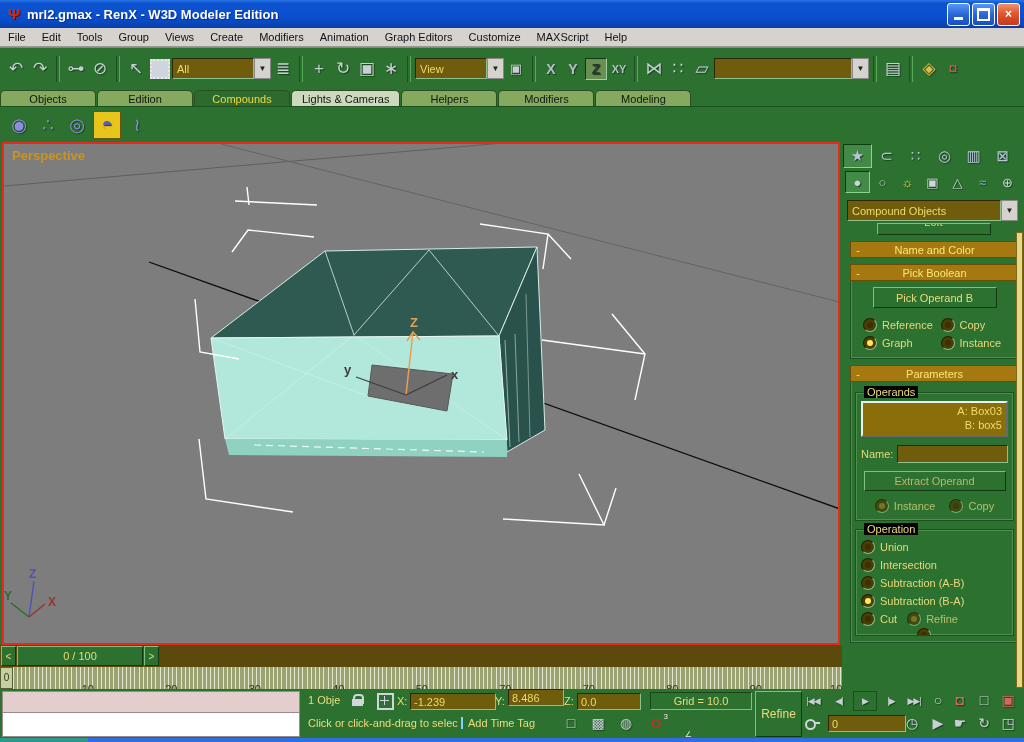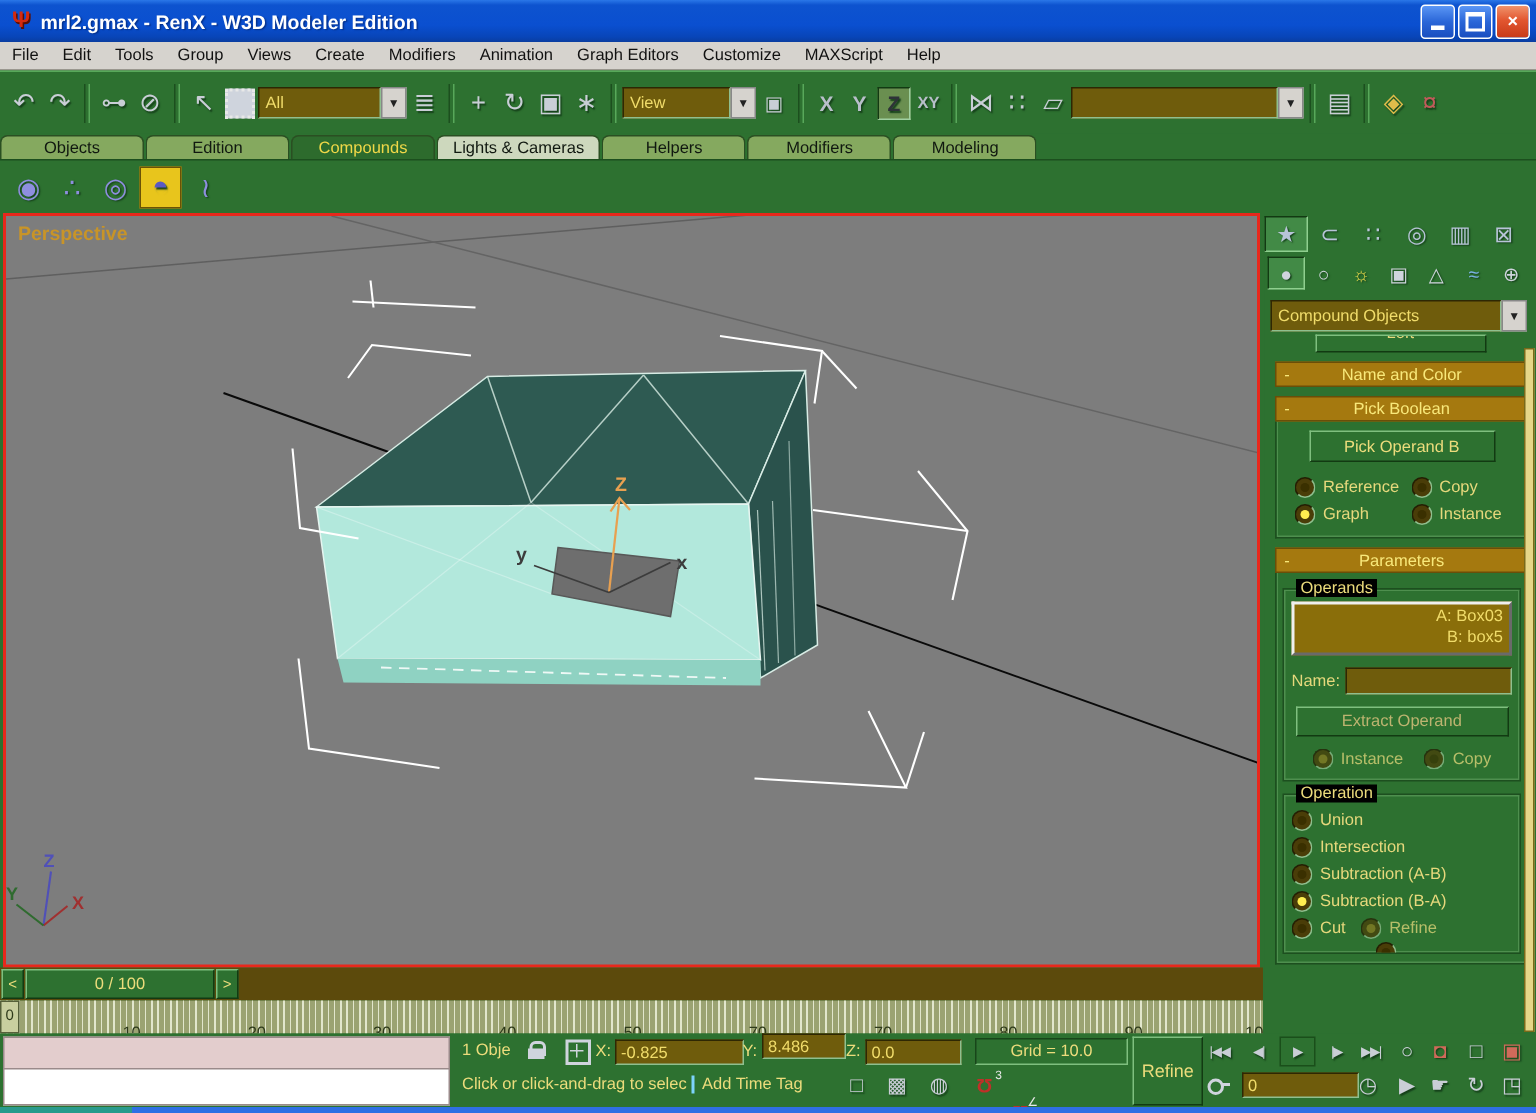--- a/index.html
+++ b/index.html
@@ -469,21 +469,21 @@
 
   <div class="abs" style="left:308px;top:5px;width:42px;overflow:hidden;white-space:nowrap">1 Obje</div>
   <div class="abs sbtn" style="left:352px;top:5px">
       <span class="lockico"></span>
     </div>
   <div class="abs sbtn" style="left:377px;top:4px">
       <span class="absico"></span>
     </div>
 
   <span class="abs" style="left:397px;top:6px">X:</span>
-  <div class="abs sfield" style="left:410px;top:4px;width:78px">-0.825</div>
+  <div class="abs sfield" style="left:410px;top:4px;width:78px">-1.239</div>
   <span class="abs" style="left:495px;top:6px">Y:</span>
   <div class="abs sfield" style="left:508px;top:0;width:48px">8.486</div>
   <span class="abs" style="left:564px;top:6px">Z:</span>
   <div class="abs sfield" style="left:577px;top:4px;width:56px">0.0</div>
   <div class="abs" style="left:650px;top:3px;width:100px;height:16px;border:1px solid;border-color:#18461a #7fbf7f #7fbf7f #18461a;display:flex;align-items:center;justify-content:center">Grid = 10.0</div>
 
   <div id="animatebtn" class="abs">Refine</div>
 
   <div class="abs pb" style="left:803px;top:3px">|◀◀</div>
   <div class="abs pb" style="left:829px;top:3px">◀|</div>

